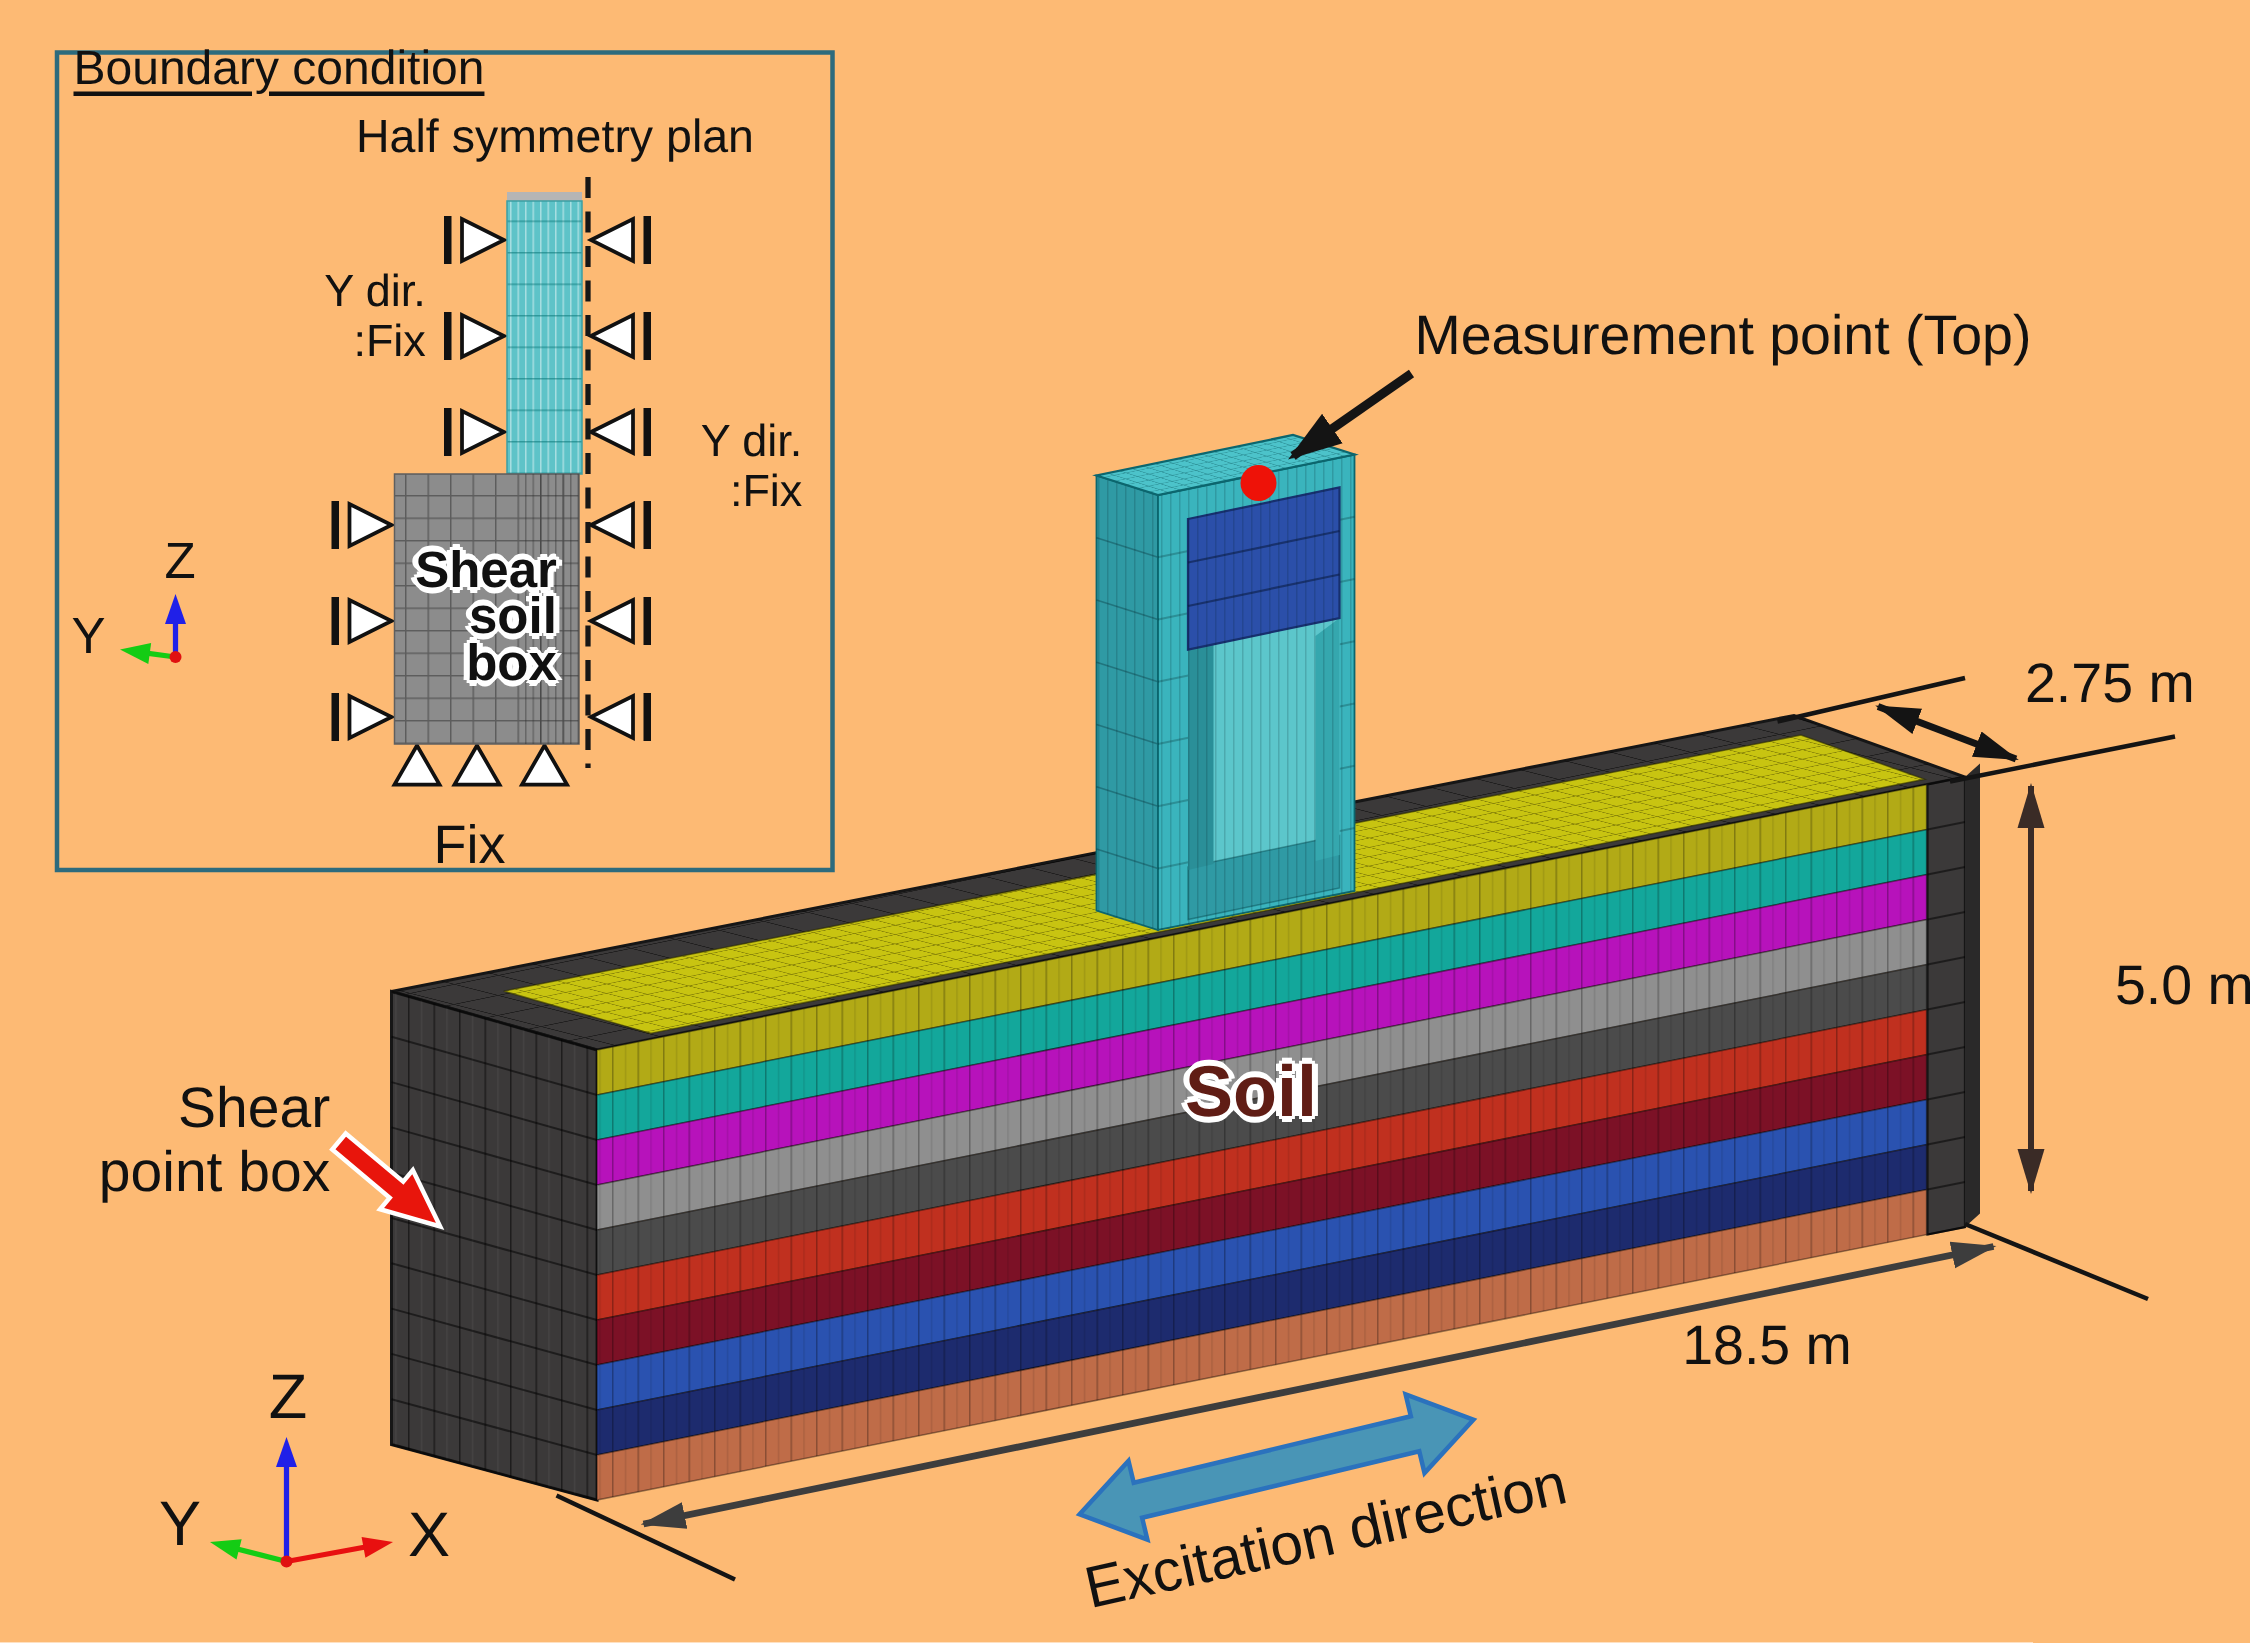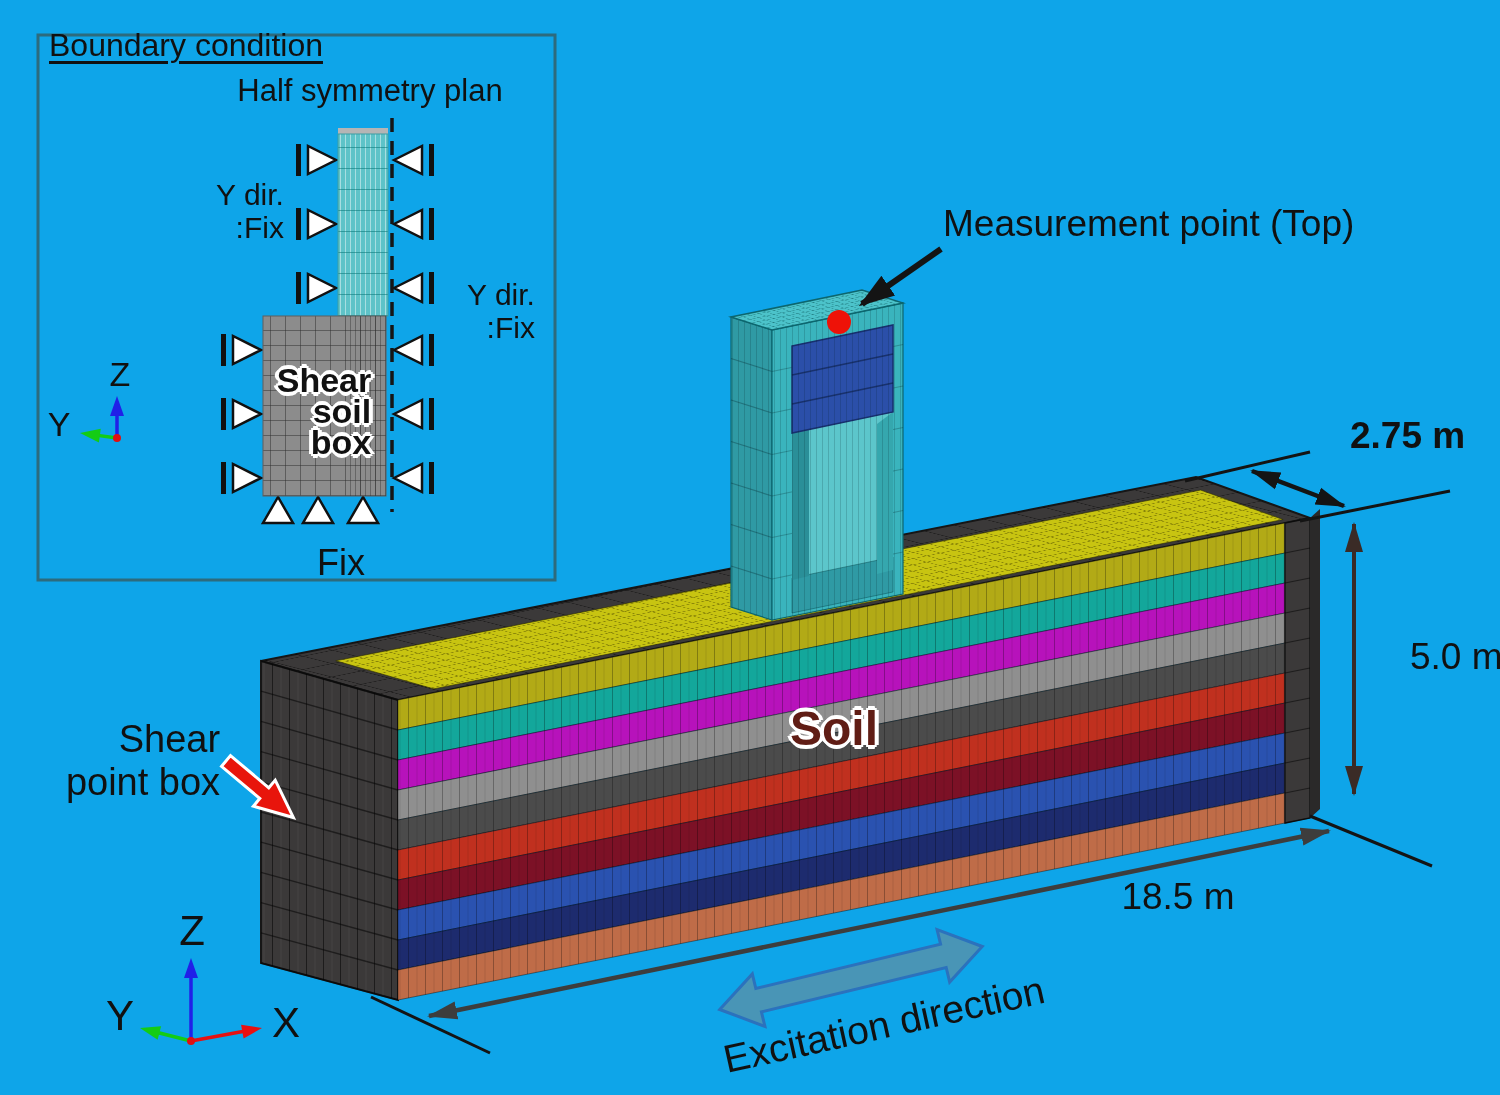--- a/index.html
+++ b/index.html
@@ -1,16 +1,16 @@
 <!DOCTYPE html>
 <html><head>
 <meta charset="utf-8">
 <style>
   html,body{margin:0;padding:0;background:#ffffff;}
-  #stage{position:relative;width:1500px;height:1095px;background:#0ea5e9;overflow:hidden;
+  #stage{position:relative;width:1500px;height:1095px;background:#fdba74;overflow:hidden;
          font-family:"Liberation Sans",sans-serif;}
   #scene{position:absolute;left:0;top:0;}
   .lbl{position:absolute;color:#111;white-space:nowrap;line-height:1.08;}
   .ctr{transform:translateX(-50%);text-align:right;}
   .halo{text-shadow:-2px -2px 0 #fff,2px -2px 0 #fff,-2px 2px 0 #fff,2px 2px 0 #fff,
         -3px 0 0 #fff,3px 0 0 #fff,0 -3px 0 #fff,0 3px 0 #fff,
         -4px 0 0 #fff,4px 0 0 #fff,0 4px 0 #fff,0 -4px 0 #fff;}
   .u{text-decoration:underline;text-underline-offset:5px;}
   .b{font-weight:bold;}
   .rot{transform:translateX(-50%) rotate(-12.5deg);}
@@ -215,26 +215,26 @@
   <span style="display:block">Y dir.</span>
   <span style="display:block">:Fix</span>
 </div>
 
 <div class="lbl ctr b halo" style="left:324px;top:365px;font-size:34px;line-height:31px;">
   <span style="display:block">Shear</span>
   <span style="display:block">soil</span>
   <span style="display:block">box</span>
 </div>
 
-<div class="lbl ctr" style="left:313px;top:544px;font-size:36px;margin-left:28px;">Fix</div>
+<div class="lbl ctr" style="left:313px;top:544px;font-size:36px;">Fix</div>
 <div class="lbl ctr" style="left:120px;top:356px;font-size:34px;">Z</div>
 <div class="lbl ctr" style="left:59px;top:406px;font-size:34px;">Y</div>
 
 <div class="lbl" style="left:943px;top:204px;font-size:37px;">Measurement point (Top)</div>
-<div class="lbl" style="left:1350px;top:416px;font-size:37px;font-weight:bold;">2.75 m</div>
+<div class="lbl" style="left:1350px;top:436px;font-size:37px;">2.75 m</div>
 <div class="lbl" style="left:1378px;top:637px;font-size:37px;margin-left:32px;">5.0 m</div>
 <div class="lbl ctr" style="left:1158px;top:877px;font-size:37px;margin-left:20px;">18.5 m</div>
 
 <div class="lbl ctr b halo" id="soil-label" style="left: 834px; top: 703px; font-size: 48px; color: rgb(96, 29, 21);">Soil</div>
 
 <div class="lbl ctr" style="left:143px;top:718px;font-size:38px;line-height:43px;">
   <span style="display:block">Shear</span>
   <span style="display:block">point box</span>
 </div>
 

